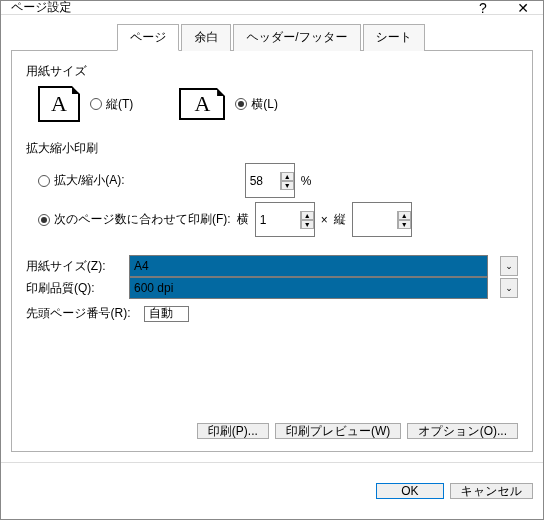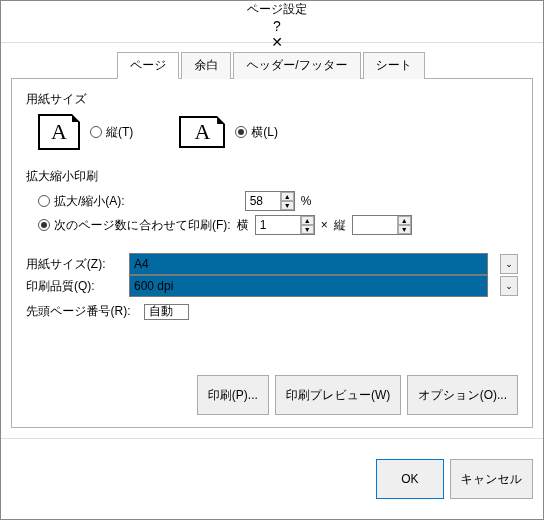--- a/index.html
+++ b/index.html
@@ -1,46 +1,46 @@
 <!DOCTYPE html>
 <html><head>
 <meta charset="utf-8">
 <style>
   * { box-sizing: border-box; font-family: "Yu Gothic UI", "Meiryo", sans-serif; font-size: 12px; }
   body { margin: 0; background: #fff; color: #000; }
   .window { width: 544px; height: 520px; border: 1px solid #888; background: #fff; display: flex; flex-direction: column; }
-  .titlebar { display: flex; align-items: center; height: 42px; padding: 0 0 0 10px; border-bottom: 1px solid #ddd; flex-direction: column; }
+  .titlebar { display: flex; align-items: center; height: 14px; padding: 0 0 0 10px; border-bottom: 1px solid #ddd; }
   .titlebar-title { flex: 1; }
   .titlebar-btn { width: 40px; height: 30px; display: flex; align-items: center; justify-content: center; font-size: 14px; }
   .body { flex: 1; padding: 8px 10px 10px 10px; display: flex; flex-direction: column; }
   .tabs { display: flex; border-bottom: 1px solid #b0b0b0; justify-content: center; }
   .tab { padding: 4px 12px; border: 1px solid #b0b0b0; border-bottom: none; margin-right: 2px; background: #f7f7f7; position: relative; top: 1px; }
   .tab.active { background: #fff; border-bottom: 1px solid #fff; }
   .content { border: 1px solid #b0b0b0; border-top: none; flex: 1; padding: 12px 14px; display: flex; flex-direction: column; gap: 18px; }
   .group-label { margin-bottom: 6px; }
   .orient-row { display: flex; align-items: center; gap: 10px; margin-left: 12px; }
   .a-icon { width: 42px; height: 36px; border: 2px solid #000; background: #fff; display: flex; align-items: center; justify-content: center; font-family: "Times New Roman", serif; font-size: 22px; position: relative; }
   .a-icon.landscape { width: 46px; height: 32px; }
   .a-icon::after { content: ""; position: absolute; right: -2px; top: -2px; width: 0; height: 0; border-top: 8px solid #fff; border-left: 8px solid transparent; }
   .a-icon::before { content: ""; position: absolute; right: -2px; top: -2px; width: 0; height: 0; border-top: 8px solid #000; border-left: 8px solid #000; clip-path: polygon(0 0, 100% 100%, 0 100%); }
   .radio { display: flex; align-items: center; gap: 4px; }
   .radio-dot { width: 12px; height: 12px; border: 1px solid #555; border-radius: 50%; display: inline-flex; align-items: center; justify-content: center; }
   .radio-dot.checked::after { content: ""; width: 6px; height: 6px; background: #333; border-radius: 50%; }
   .scale-row { display: flex; align-items: center; gap: 6px; margin-left: 12px; margin-top: 4px; }
-  .num-input { width: 50px; height: 20px; border: 1px solid #7a7a7a; display: flex; align-items: center; }
+  .num-input { width: 50px; height: 35px; border: 1px solid #7a7a7a; display: flex; align-items: center; }
   .num-input span { flex: 1; padding: 0 4px; }
   .spinner { width: 14px; display: flex; flex-direction: column; border-left: 1px solid #aaa; }
   .spinner div { height: 9px; border: 1px solid #aaa; background: #efefef; font-size: 7px; line-height: 7px; text-align: center; }
   .field-row { display: flex; align-items: center; gap: 8px; }
   .field-label { width: 95px; }
   .select { flex: 1; height: 22px; border: 1px solid #7a7a7a; display: flex; align-items: center; padding: 0 4px; background: #0369a1; }
   .select-arrow { width: 18px; height: 20px; border: 1px solid #aaa; background: #efefef; display: flex; align-items: center; justify-content: center; font-size: 9px; margin-left: 4px; }
   .small-input { width: 45px; height: 16px; border: 1px solid #7a7a7a; padding: 0 4px; display: flex; align-items: center; }
   .btn-row { display: flex; gap: 6px; justify-content: flex-end; margin-top: auto; }
-  .btn { height: 40px; padding: 0 10px; border: 1px solid #aaa; background: #efefef; display: flex; align-items: center; }
+  .btn { height: 16px; padding: 0 10px; border: 1px solid #aaa; background: #efefef; display: flex; align-items: center; }
   .footer { display: flex; gap: 6px; justify-content: flex-end; padding: 20px 10px; border-top: 1px solid #ddd; }
   .btn.primary { border: 1px solid #0078d4; padding: 0 24px; }
 </style>
 </head>
 <body>
 
 <div class="window">
 
   <div class="titlebar">
     <div class="titlebar-title">ページ設定</div>

